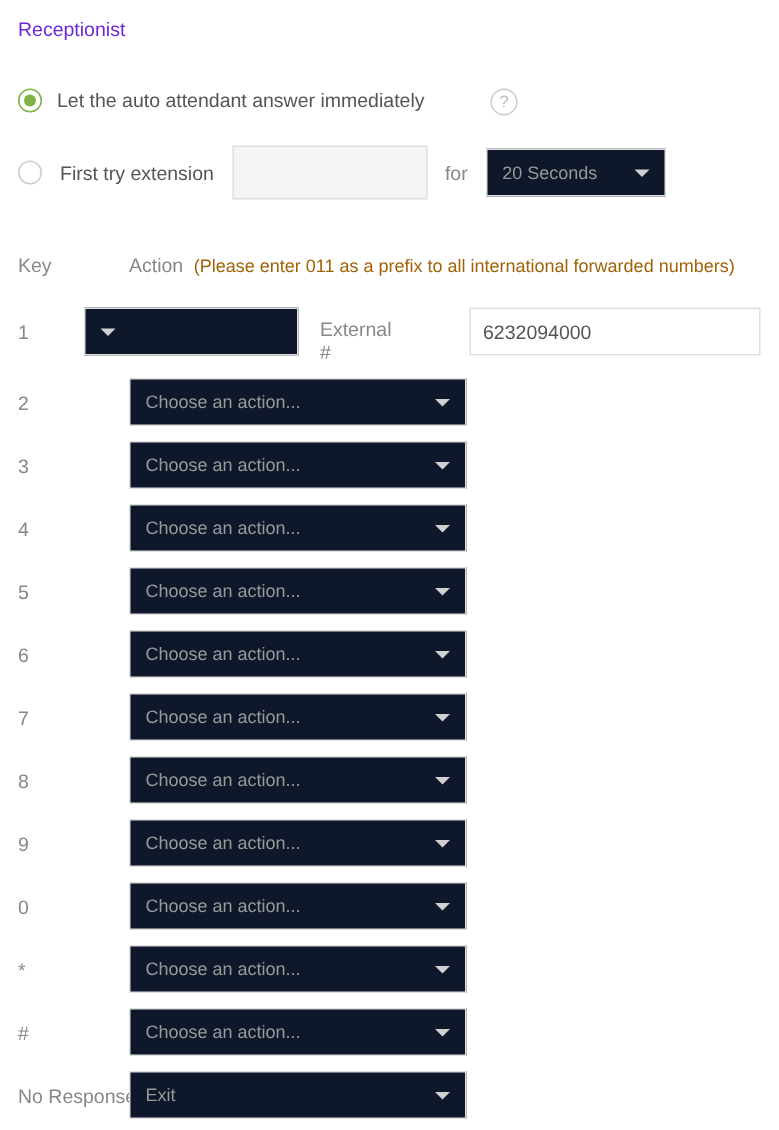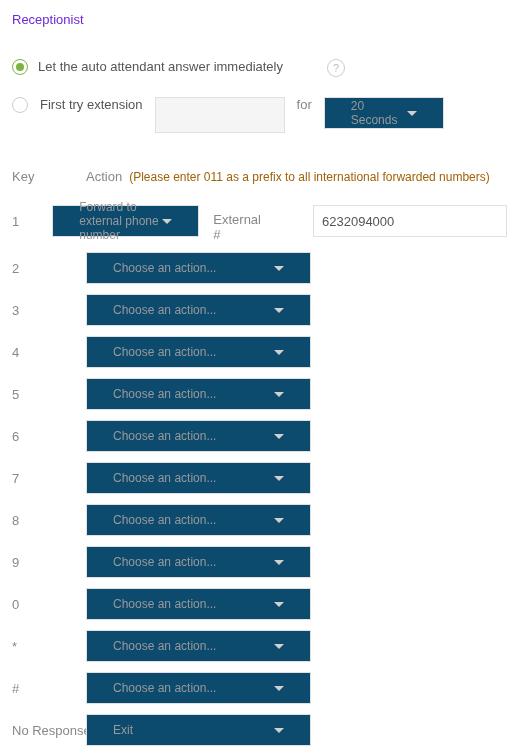--- a/index.html
+++ b/index.html
@@ -52,40 +52,41 @@
     border-radius: 50%;
     display: inline-flex;
     align-items: center;
     justify-content: center;
     color: #bbb;
     font-size: 11px;
     flex-shrink: 0;
   }
   .try-ext-row {
     display: flex;
+    align-items: center;
     gap: 12px;
     margin-left: 0;
     margin-bottom: 36px;
   }
   .ext-input {
     width: 130px;
     height: 36px;
     border: 1px solid #e0e0e0;
     background: #f5f5f5;
     padding: 0 8px;
   }
   .select-box {
     width: 120px;
     height: 32px;
     border: 1px solid #e0e0e0;
-    background: #0c4a6e;
+    background: #0f172a;
     display: flex;
     align-items: center;
     justify-content: space-between;
-    padding: 0 26px;
+    padding: 0 10px;
     color: #999;
     font-size: 12px;
   }
   .select-box.small { width: 120px; }
   .select-box.action { width: 225px; height:32px; font-size:12px; }
   .select-box .caret {
     width: 0; height: 0;
     border-left: 5px solid transparent;
     border-right: 5px solid transparent;
     border-top: 5px solid #d0d0d0;
@@ -193,21 +194,20 @@
 
 <div class="col-header-row">
   <span class="col-key-h">Key</span>
   <span class="col-action-h">Action</span>
   <span class="hint">(Please enter 011 as a prefix to all international forwarded numbers)</span>
 </div>
 
 <div class="key-row">
   <span class="key-cell">1</span>
   <div class="select-box action">
-    <span>Forward to external phone number</span>
     <span class="caret"></span>
   </div>
   <div class="row1-extra">
     <span class="ext-label">External #</span>
     <input class="ext-field" type="text" value="6232094000" style="">
   </div>
 </div>
 
 <div class="key-row">
   <span class="key-cell">2</span>

